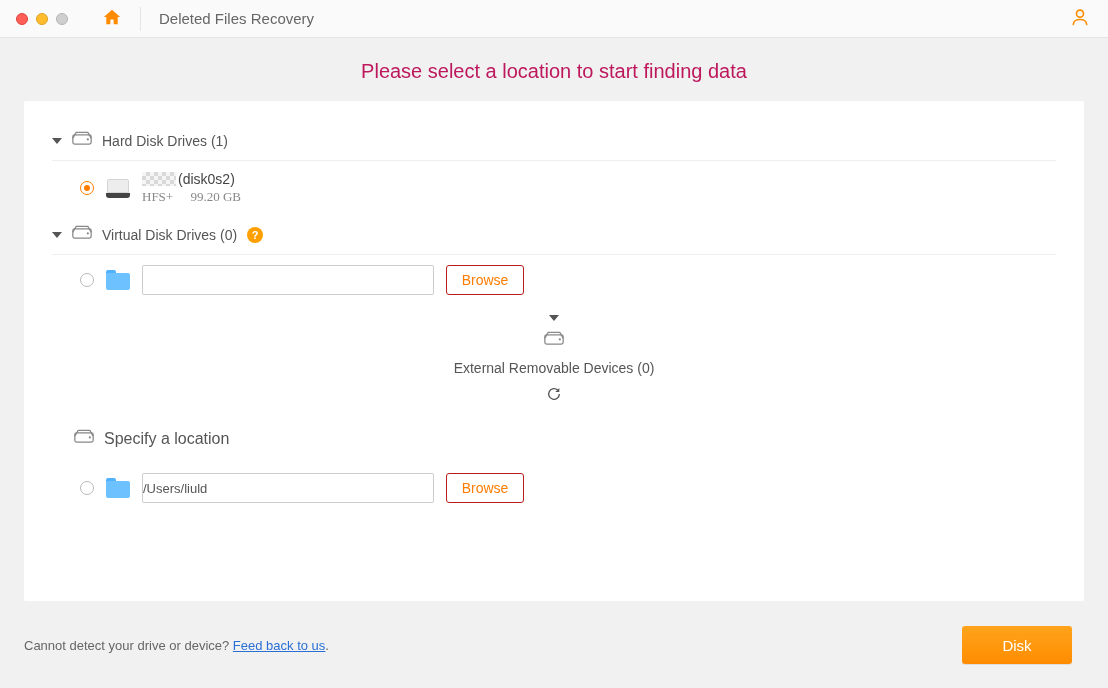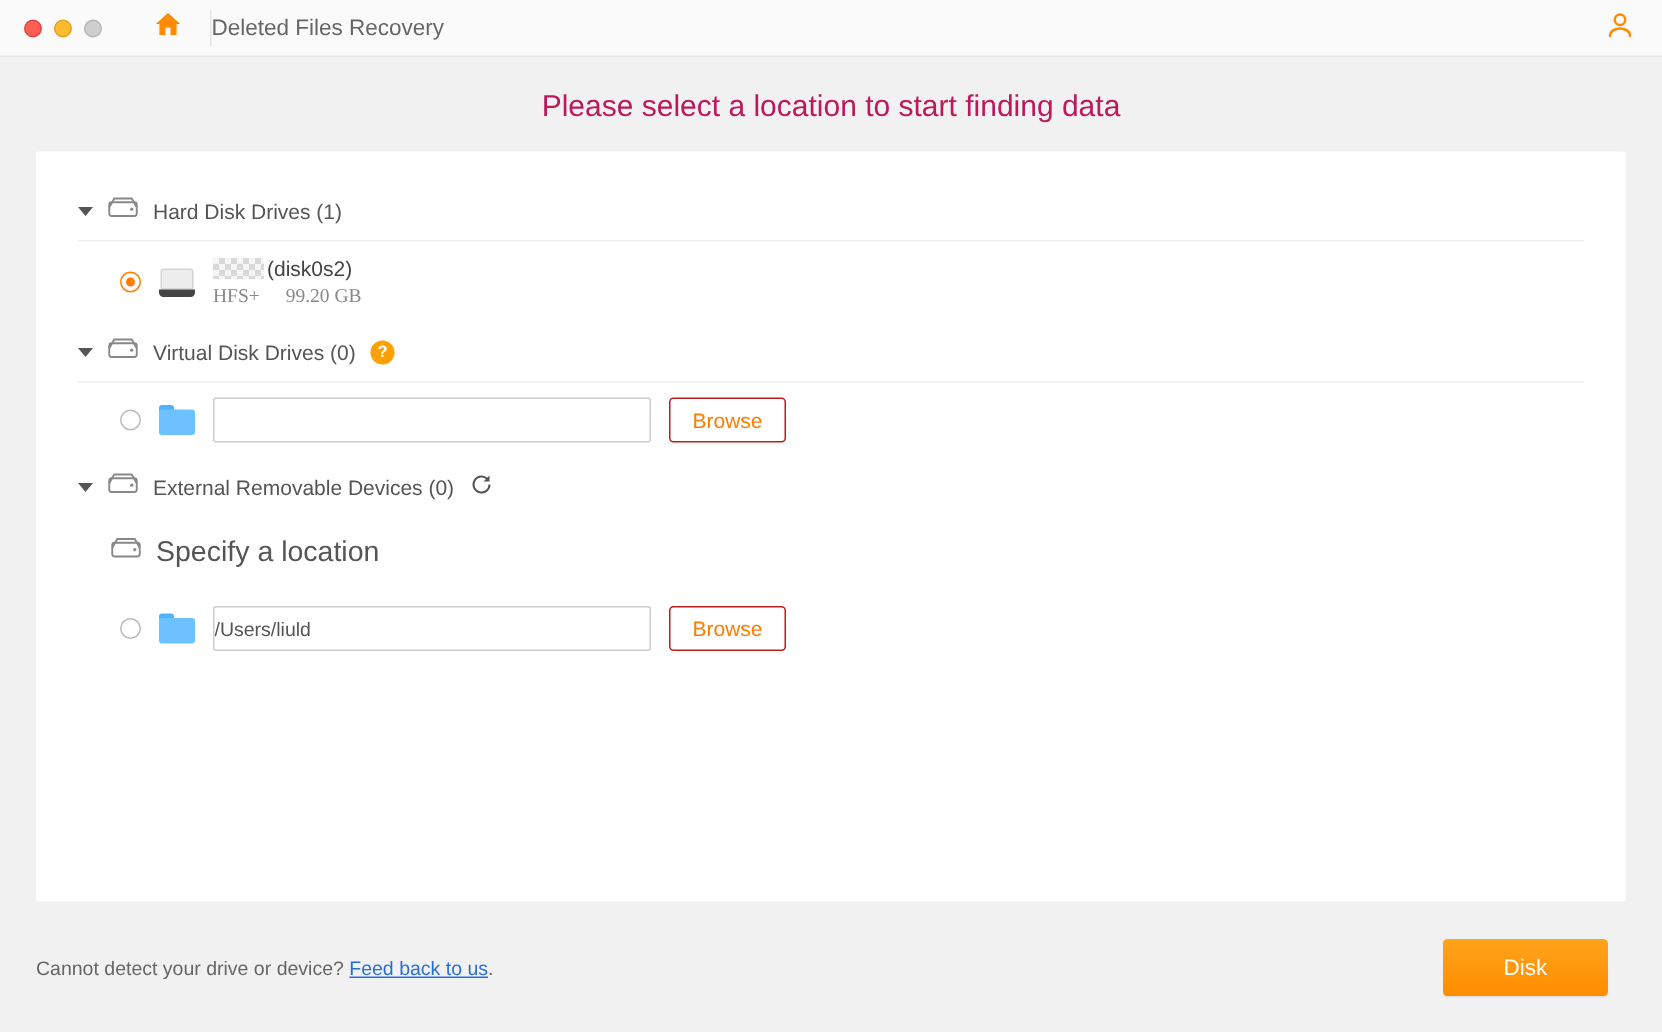--- a/index.html
+++ b/index.html
@@ -27,21 +27,21 @@
     .yellow { background: #ffbd2e; border: 1px solid #dea123; }
     .green { background: #cfcfcf; border: 1px solid #b5b5b5; }
     .home-wrap {
       margin-left: 34px;
       padding-right: 18px;
       border-right: 1px solid #e5e5e5;
       height: 24px;
       display: flex;
       align-items: center;
     }
-    .title-text { font-size: 15px; color: #666; }
+    .title-text { margin-left: 18px; font-size: 15px; color: #666; }
     .user-icon { position: absolute; right: 18px; top: 50%; transform: translateY(-50%); }
 
     
     .banner {
       text-align: center;
       font-size: 20px;
       color: #be185d;
       padding: 22px 0 18px;
       font-weight: 400;
     }
@@ -57,21 +57,21 @@
 
     .section-header {
       display: flex;
       align-items: center;
       gap: 10px;
       padding-bottom: 10px;
       border-bottom: 1px solid #eee;
       font-size: 14px;
       color: #555;
     }
-    .section-header.noborder { border-bottom: none; }
+    .section-header.noborder { border-bottom: none; flex-direction: column; }
     .caret {
       width: 0; height: 0;
       border-left: 5px solid transparent;
       border-right: 5px solid transparent;
       border-top: 6px solid #555;
     }
     .drive-svg { flex-shrink: 0; }
     .help-badge {
       width: 16px; height: 16px; border-radius: 50%;
       background: #ffa000; color: #fff; font-size: 11px; line-height: 16px;
@@ -130,21 +130,21 @@
       padding: 0 0; font-size: 13px; color: #555; outline: none;
     }
     .browse-btn {
       width: 78px; height: 30px; border: 1px solid #b91c1c; border-radius: 3px;
       background: #fff; color: #ff7c00; font-size: 14px; cursor: pointer;
     }
 
     .section { margin-bottom: 6px; }
     .specify-hdr {
       display: flex; align-items: center; gap: 10px;
-      padding: 14px 0 14px 22px; font-size: 19px; color: #555;
+      padding: 14px 0 14px 22px; font-size: 16px; color: #555;
     }
 
     
     .footer {
       position: absolute; left: 0; right: 12px; bottom: 0;
       padding: 0 24px 24px;
       display: flex; align-items: center; justify-content: space-between;
     }
     .footer-text { font-size: 13px; color: #666; }
     .footer-text a { color: #2a6fd6; text-decoration: underline; cursor: pointer; }

